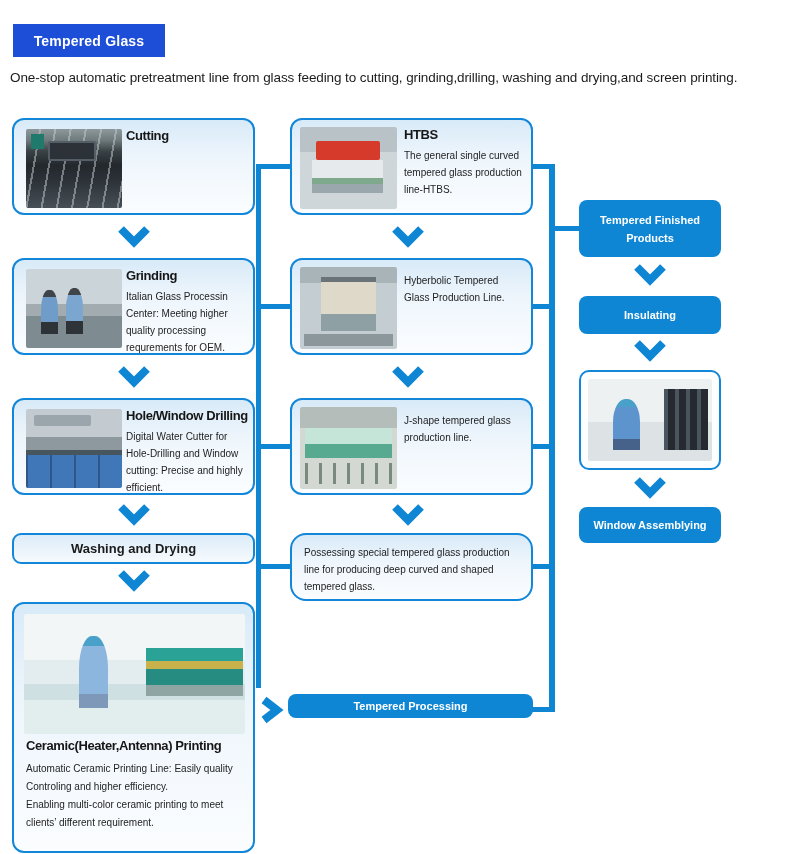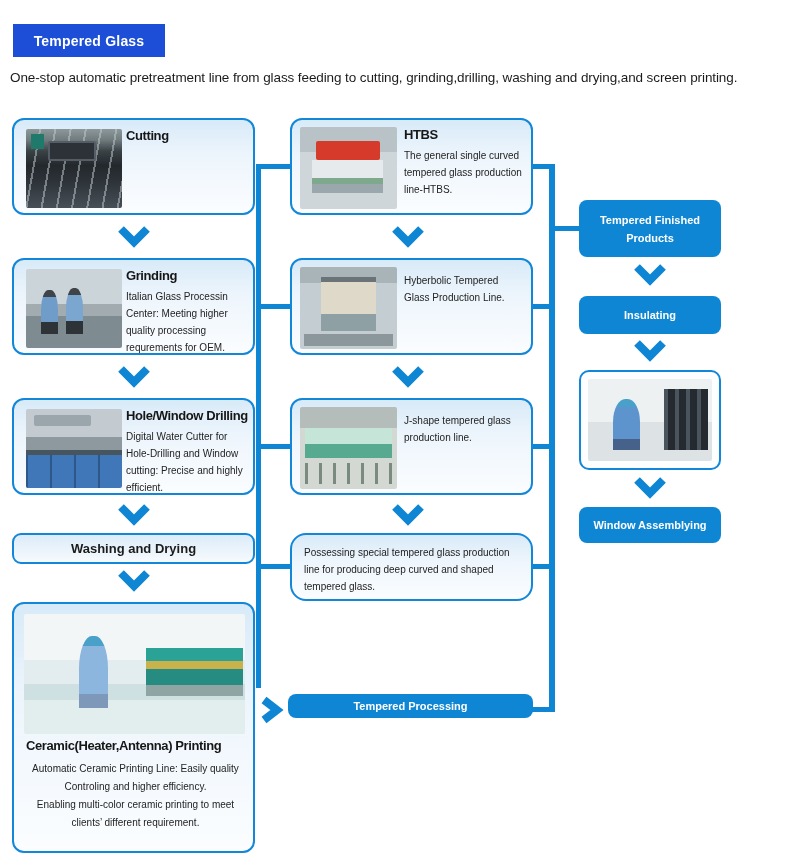--- a/index.html
+++ b/index.html
@@ -134,21 +134,21 @@
   <svg class="arrow" style="left:117px;top:504px;" width="34" height="22" viewBox="0 0 34 22">
       <path d="M4 3 L17 16 L30 3" fill="none" stroke="#0e86d4" stroke-width="8"></path>
     </svg>
 
   <div class="bar" style="top:533px;">Washing and Drying</div>
 
   <svg class="arrow" style="left:117px;top:570px;" width="34" height="22" viewBox="0 0 34 22">
       <path d="M4 3 L17 16 L30 3" fill="none" stroke="#0e86d4" stroke-width="8"></path>
     </svg>
 
-  <div class="card" style="left:12px;top:602px;height:251px;text-align:center;">
+  <div class="card" style="left:12px;top:602px;height:251px;">
     <div class="photo ph-ceramic" style="left:10px;top:10px;width:221px;height:120px;"></div>
     <div class="card-title" style="left:12px;top:134px;">Ceramic(Heater,Antenna) Printing</div>
     <div class="card-desc" style="left:12px;top:156px;width:219px;line-height:18px;">Automatic Ceramic Printing Line: Easily quality Controling and higher efficiency.
 Enabling multi-color ceramic printing to meet clients’ different requirement.</div>
   </div>
 
   <div class="card" style="left:290px;top:118px;height:97px;">
     <div class="photo ph-htbs" style="left:8px;top:7px;width:97px;height:82px;"></div>
     <div class="card-title" style="left:112px;top:7px;">HTBS</div>
     <div class="card-desc" style="left:112px;top:27px;width:122px;">The general single curved tempered glass production line-HTBS.</div>

